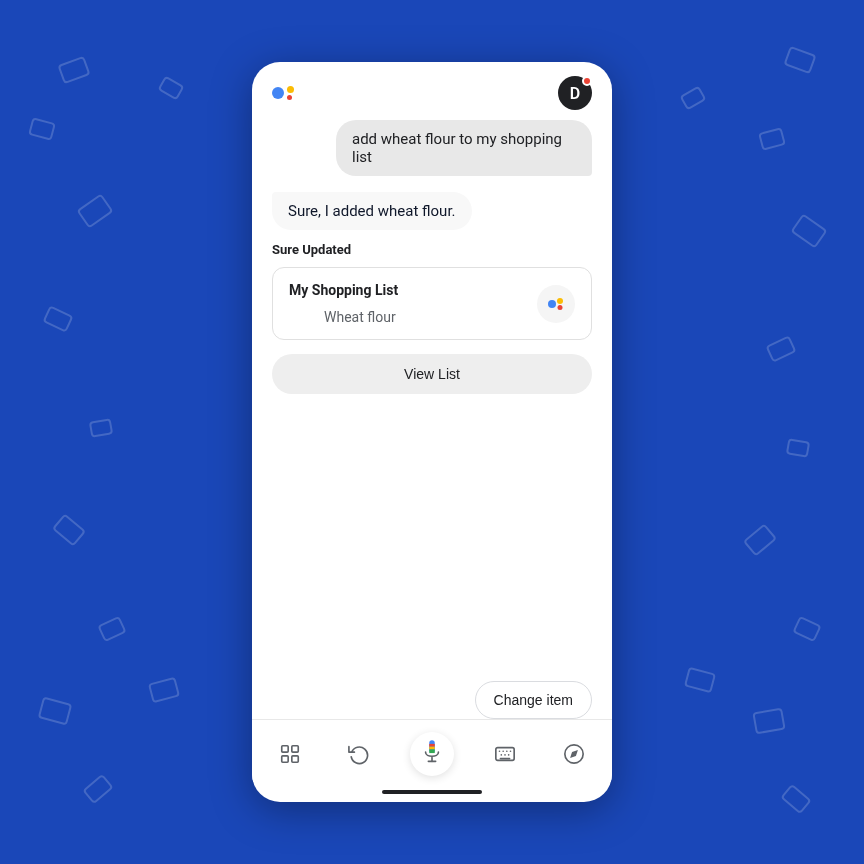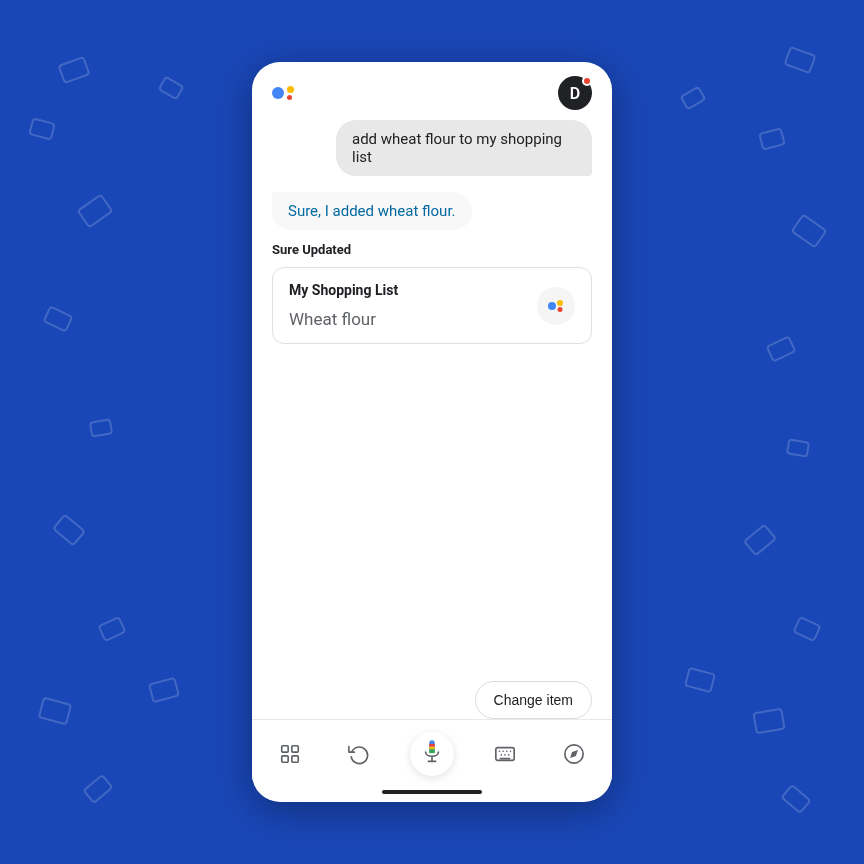--- a/index.html
+++ b/index.html
@@ -124,21 +124,21 @@
       font-size: 15px;
       color: #202124;
       max-width: 80%;
       margin-bottom: 16px;
     }
 
     
     .assistant-response {
       align-self: flex-start;
       font-size: 15px;
-      color: #0369a1;
+      color: #0f172a;
       background: #f8f8f8;
       border-radius: 4px 20px 20px 20px;
       padding: 10px 16px;
       margin-bottom: 12px;
       max-width: 75%;
     }
 
     
     .list-updated-label {
       font-size: 13px;
@@ -159,22 +159,23 @@
     }
 
     .shopping-card-text .list-title {
       font-size: 14px;
       font-weight: 700;
       color: #202124;
       margin-bottom: 11px;
     }
 
     .shopping-card-text .list-item {
-      font-size: 17px;
+      font-size: 14px;
       color: #5f6368;
+      margin-left: 35px;
     }
 
     
     .mini-assistant {
       width: 38px; height: 38px;
       border-radius: 50%;
       background: #f5f5f5;
       display: flex;
       align-items: center;
       justify-content: center;
@@ -329,20 +330,23 @@
       <div class="mini-assistant">
 
         <svg width="24" height="24" viewBox="0 0 24 24">
           <circle cx="8" cy="12" r="4" fill="#4285F4"></circle>
           <circle cx="16" cy="9" r="3" fill="#FBBC04"></circle>
           <circle cx="16" cy="15.5" r="2.5" fill="#EA4335"></circle>
         </svg>
       </div>
     </div>
 
+    <button class="view-list-btn">
+      <span>View List</span>
+    </button>
 
     <div class="spacer"></div>
 
     <button class="change-item-btn">
       <span>Change item</span>
     </button>
 
   </div>
 
   <div class="bottom-toolbar">

